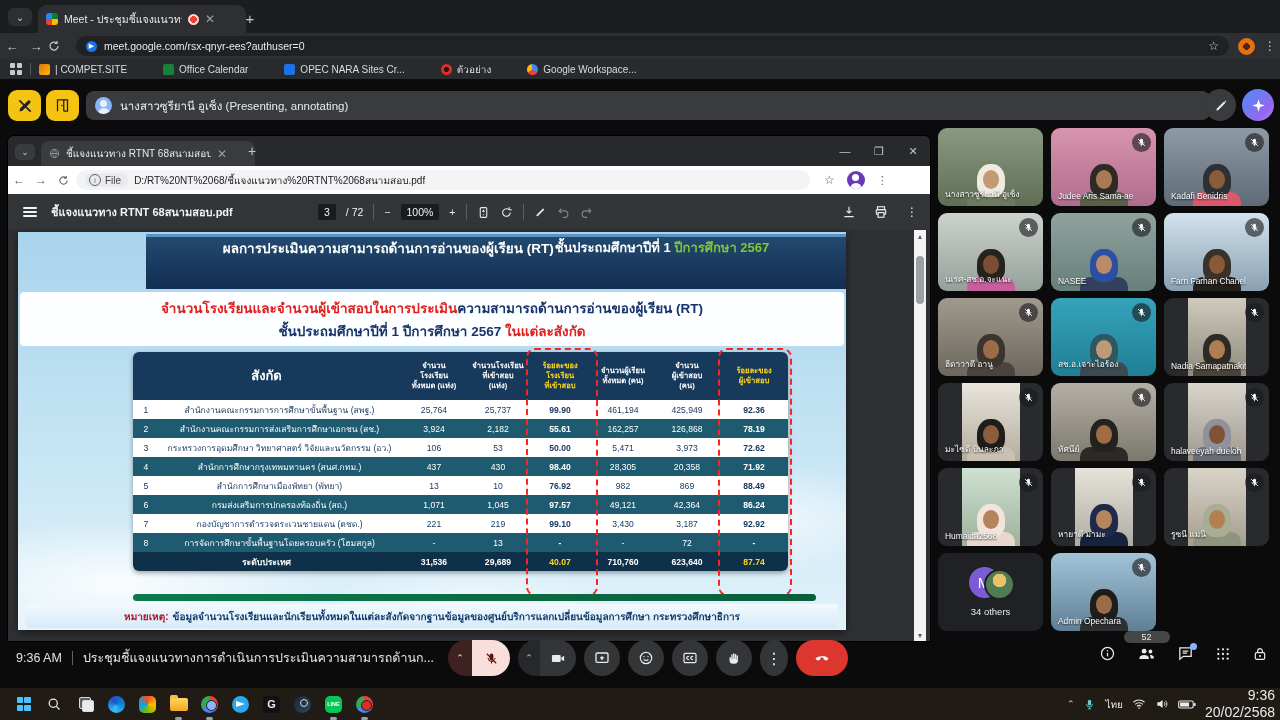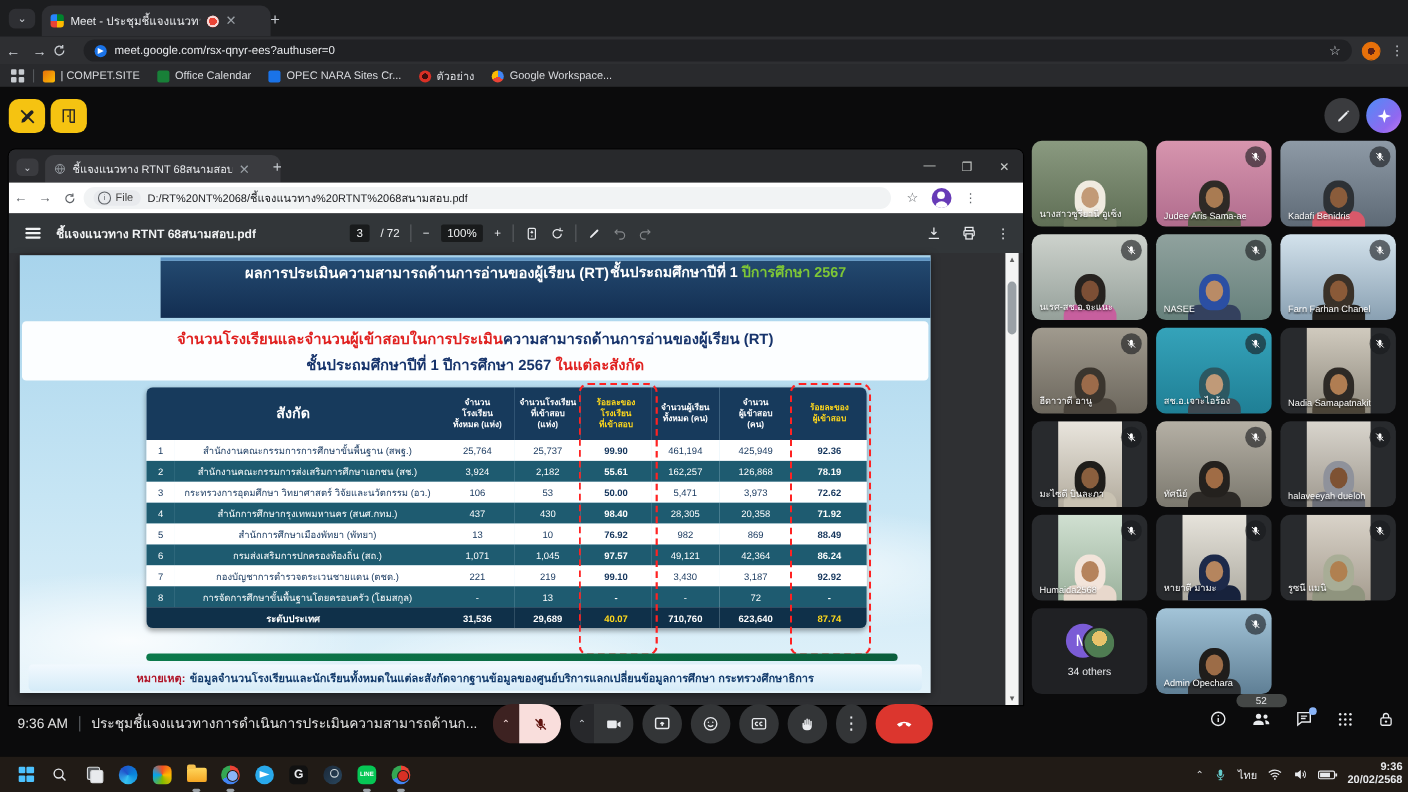--- a/index.html
+++ b/index.html
@@ -205,21 +205,21 @@
   .chr-b2::before{background:#d93025;border:1px solid #211b16;}
   .tel-ic{width:17px;height:17px;border-radius:50%;background:#29a9eb;position:relative;}
   .tel-ic::before{content:"";position:absolute;left:4px;top:5px;border-left:9px solid #fff;border-top:3.5px solid transparent;border-bottom:3.5px solid transparent;}
   .lg-ic{width:17px;height:17px;border-radius:4px;background:#111;color:#e8eaed;font-size:11px;font-weight:bold;display:flex;align-items:center;justify-content:center;}
   .steam-ic{width:17px;height:17px;border-radius:50%;background:linear-gradient(135deg,#1b2838,#2a475e);position:relative;}
   .steam-ic::before{content:"";position:absolute;right:3px;top:3px;width:6px;height:6px;border-radius:50%;border:1.5px solid #cfd8dc;}
   .line-ic{width:17px;height:17px;border-radius:5px;background:#06c755;color:#fff;font-size:5.5px;font-weight:bold;display:flex;align-items:center;justify-content:center;}
   #tray{position:absolute;right:5px;top:0;height:32px;display:flex;gap:9px;align-items:center;color:#e8eaed;}
   .tray-chev{font-size:9px;color:#d8dadc;}
   #tray-lang{font-size:10px;}
-  #tray-clock{text-align:right;font-size:10px;line-height:1.25;font-weight:bold;}
+  #tray-clock{text-align:right;font-size:14px;line-height:1.25;}
 </style>
 </head>
 <body>
 
 <div id="screen">
 
   <div id="tabstrip">
     <div class="tsearch">⌄</div>
     <div class="tab-o">
       <span class="fav-meet"></span>
@@ -247,21 +247,21 @@
     <span class="menu3">⋮</span>
   </div>
   <div id="bookmarks">
     <span class="bm-grid">
         <i></i>
         <i></i>
         <i></i>
         <i></i>
       </span>
     <span class="bm-sep"></span>
-    <span id="bookmarks-items" style="display:flex;align-items:center;">
+    <span id="bookmarks-items" style="display:flex;align-items:center;gap:20px;">
         <span class="bm">
           <span class="bmi bmi0"></span>
           <span>| COMPET.SITE</span>
         </span>
         <span class="bm">
           <span class="bmi bmi1"></span>
           <span>Office Calendar</span>
         </span>
         <span class="bm">
           <span class="bmi bmi2"></span>
@@ -285,20 +285,24 @@
           <path d="M5 19l2.5-.6L19 6.9a1.5 1.5 0 0 0-2.1-2.1L5.4 16.3 5 19z" fill="#202124"></path>
           <path d="M3.5 3.5l17 17" stroke-width="2.4"></path>
         </svg>
     </div>
     <div class="ybtn" style="left:46px;">
       <svg width="15" height="15" viewBox="0 0 24 24" fill="none" stroke="#202124" stroke-width="2">
           <path d="M4 21V3h10v18"></path>
           <path d="M14 21h6V3h-6"></path>
           <circle cx="11" cy="12" r="1.3" fill="#202124" stroke="none"></circle>
         </svg>
+    </div>
+    <div id="banner-pill">
+      <span class="avatar-sm"></span>
+      <span>นางสาวซูรียานี อูเซ็ง (Presenting, annotating)</span>
     </div>
     <div class="rbtn" id="pen-btn">
       <svg width="15" height="15" viewBox="0 0 24 24" fill="#e8eaed">
           <path d="M6 20l2.2-.5L19 8.7a1.6 1.6 0 0 0-2.3-2.3L5.9 17.2 5.5 19.6z"></path>
           <path d="M20 3l.6 1.6L22.2 5l-1.6.6L20 7.2 19.4 5.6 17.8 5l1.6-.4z"></path>
         </svg>
     </div>
     <div class="rbtn" id="gem-btn">
       <svg width="15" height="15" viewBox="0 0 24 24" fill="#fff">
           <path d="M12 2l2.4 7.6L22 12l-7.6 2.4L12 22l-2.4-7.6L2 12l7.6-2.4z"></path>

